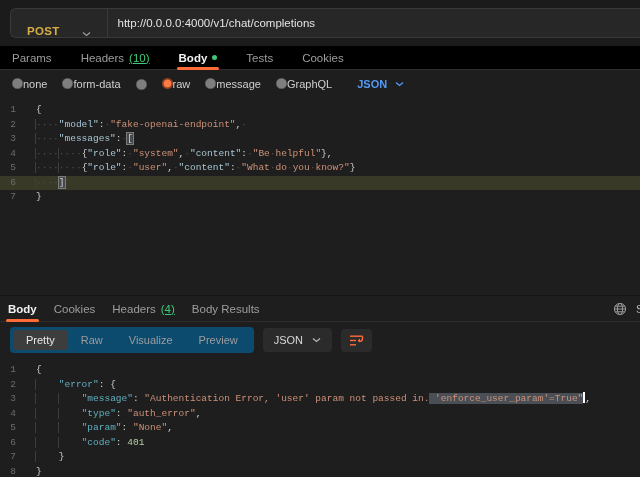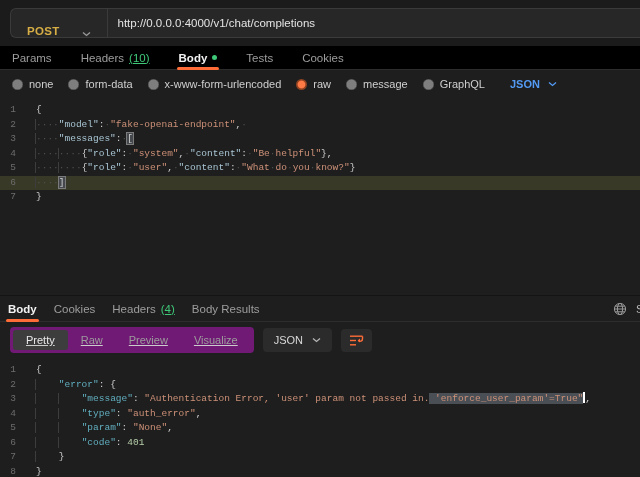--- a/index.html
+++ b/index.html
@@ -36,21 +36,21 @@
   .tab.active { color:#f2f2f2;font-weight:bold; }
   .tab.active::after {
     content:""; position:absolute; left:-2px; right:-2px; bottom:-1px; height:3px;
     background:var(--accent-orange,#ff6c37); border-radius:2px;
   }
   .tab .count { color:var(--success-green,#3ec878);text-decoration:underline; }
   .tab .dot { width:5px; height:5px; border-radius:50%; background:var(--success-green,#3ec878); flex:none; }
 
   
   .modes-row { display:flex; align-items:center; height:28px; padding:0 12px; gap:15px; font-size:11px; color:#cfcfcf; flex:none; }
-  .mode { display:flex; align-items:flex-end; gap:6px; cursor:pointer; white-space:nowrap; }
+  .mode { display:flex; align-items:flex-start; gap:0; cursor:pointer; white-space:nowrap; }
   .radio { width:11px; height:11px; border-radius:50%; flex:none;
     background:radial-gradient(circle,#7e7e7e 0 58%,#606060 59% 100%); }
   .mode.selected .radio { background:radial-gradient(circle,#ff7a45 0 44%,#8f4120 56% 100%); }
   .lang-select { display:flex; align-items:center; gap:8px; color:var(--link-blue,#539bf5); font-weight:600; margin-left:10px; cursor:pointer; }
 
   
   .editor {
     font-family:"Liberation Mono","DejaVu Sans Mono",monospace;
     font-size:9.5px; line-height:14.5px; color:#d4d4d4; background:#1e1e1e;
   }
@@ -72,21 +72,21 @@
   .caret { display:inline-block; width:2px; height:11px; background:#ffffff; vertical-align:-2px; }
 
   
   .res-section { border-top:1px solid #141414; flex:1; display:flex; flex-direction:column; background:#1e1e1e; }
   .res-header { display:flex; align-items:center; justify-content:space-between; height:26px; padding-left:8px; border-bottom:1px solid #2d2d2d; flex:none; }
   .res-tabs { display:flex; align-items:center; gap:17px; height:100%; }
   .res-right { display:flex; align-items:center; gap:9px; overflow:hidden; height:100%; }
   .clipped { width:4px; overflow:hidden; color:#bbbbbb; font-size:11px; flex:none; white-space:nowrap; }
 
   .res-toolbar { display:flex; align-items:center; height:36px; padding:0 10px; flex:none; }
-  .views-group { display:flex; background:#701a75; border-radius:4px; padding:3px;text-decoration:underline; }
+  .views-group { display:flex; background:#0c4a6e; border-radius:4px; padding:3px; }
   .view-btn { font-size:11px; color:#9d9d9d; padding:4px 13px; border-radius:3px; cursor:pointer; white-space:nowrap; }
   .view-btn.active { background:#3d3d3d; color:#e9e9e9; }
   .format-select { display:flex; align-items:center; gap:9px; background:#2b2b2b; border-radius:4px; padding:6px 11px; font-size:11px; color:#d9d9d9; cursor:pointer; margin-left:9px; }
   .wrap-btn { background:#2b2b2b; border-radius:4px; padding:5px 8px; margin-left:9px; cursor:pointer; display:flex; align-items:center; }
 
   .icon { flex:none; display:block; }
 </style>
 </head>
 <body>
 
@@ -129,21 +129,20 @@
       <div class="mode">
         <span class="radio"></span>
         <span class="mode-label">none</span>
       </div>
       <div class="mode">
         <span class="radio"></span>
         <span class="mode-label">form-data</span>
       </div>
       <div class="mode">
         <span class="radio"></span>
-        <span class="mode-label">x-www-form-urlencoded</span>
       </div>
       <div class="mode selected">
         <span class="radio"></span>
         <span class="mode-label">raw</span>
       </div>
       <div class="mode">
         <span class="radio"></span>
         <span class="mode-label">message</span>
       </div>
       <div class="mode">
@@ -194,22 +193,22 @@
           </g>
         </svg>
         <span class="clipped">S</span>
       </div>
     </div>
 
     <div class="res-toolbar">
       <div class="views-group" id="res-views">
           <div class="view-btn active">Pretty</div>
           <div class="view-btn">Raw</div>
+          <div class="view-btn">Visualize</div>
           <div class="view-btn">Preview</div>
-          <div class="view-btn">Visualize</div>
         </div>
       <div class="format-select">
         <span>JSON</span>
         <svg class="icon" width="9" height="6" viewBox="0 0 9 6">
             <path d="M1 1.5l3.5 3L8 1.5" fill="none" stroke="#b5b5b5" stroke-width="1.3"></path>
           </svg>
       </div>
       <div class="wrap-btn">
         <svg class="icon" width="15" height="13" viewBox="0 0 15 13">
           <g fill="none" stroke="#ff6c37" stroke-width="1.4">

